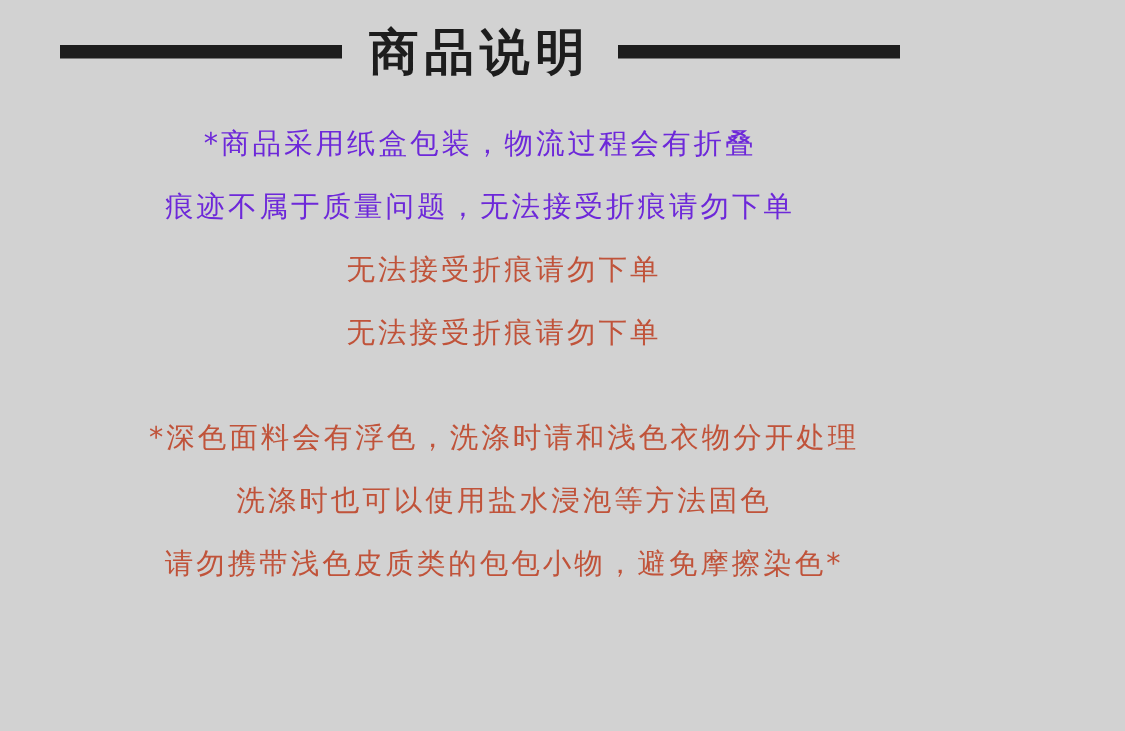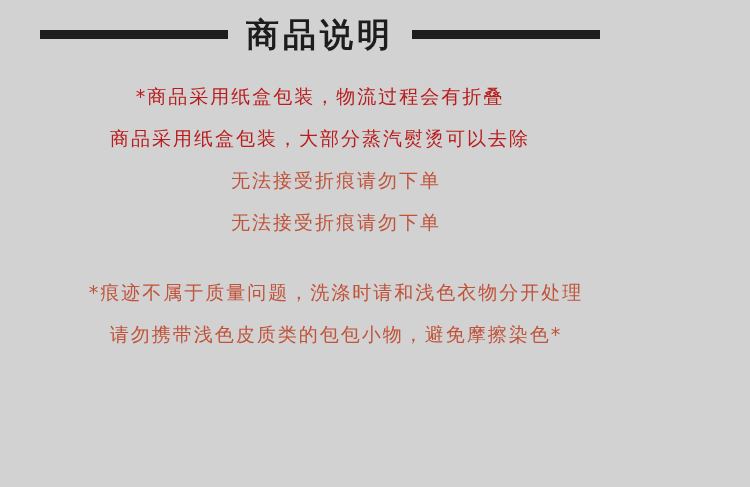--- a/index.html
+++ b/index.html
@@ -44,21 +44,21 @@
   }
   
   .body-block {
     margin-top: 24px;
     text-align: center;
   }
   .line {
     font-size: 19px;
     line-height: 42px;
     letter-spacing: 2px;
-    color: #b91c1c;
+    color: #6d28d9;
     white-space: nowrap;
     font-family: "DejaVu Sans", "Liberation Sans", sans-serif;
   }
   .line.accent {
     color: #c0533a;
     padding-left: 32px;
   }
   .spacer {
     height: 28px;
   }
@@ -69,25 +69,26 @@
 <div class="page">
 
   <div class="title-row">
     <div class="title-rule"></div>
     <div class="title-text">商品说明</div>
     <div class="title-rule"></div>
   </div>
 
   <div class="body-block">
     <div class="line">*商品采用纸盒包装，物流过程会有折叠</div>
-    <div class="line">商品采用纸盒包装，大部分蒸汽熨烫可以去除</div>
+    <div class="line">痕迹不属于质量问题，无法接受折痕请勿下单</div>
     <div class="line accent">无法接受折痕请勿下单</div>
     <div class="line accent">无法接受折痕请勿下单</div>
   </div>
 
   <div class="spacer"></div>
 
   <div class="body-block" style="margin-top:0">
-    <div class="line accent">*痕迹不属于质量问题，洗涤时请和浅色衣物分开处理</div>
+    <div class="line accent">*深色面料会有浮色，洗涤时请和浅色衣物分开处理</div>
+    <div class="line accent">洗涤时也可以使用盐水浸泡等方法固色</div>
     <div class="line accent">请勿携带浅色皮质类的包包小物，避免摩擦染色*</div>
   </div>
 
 </div>
 
 </body></html>

